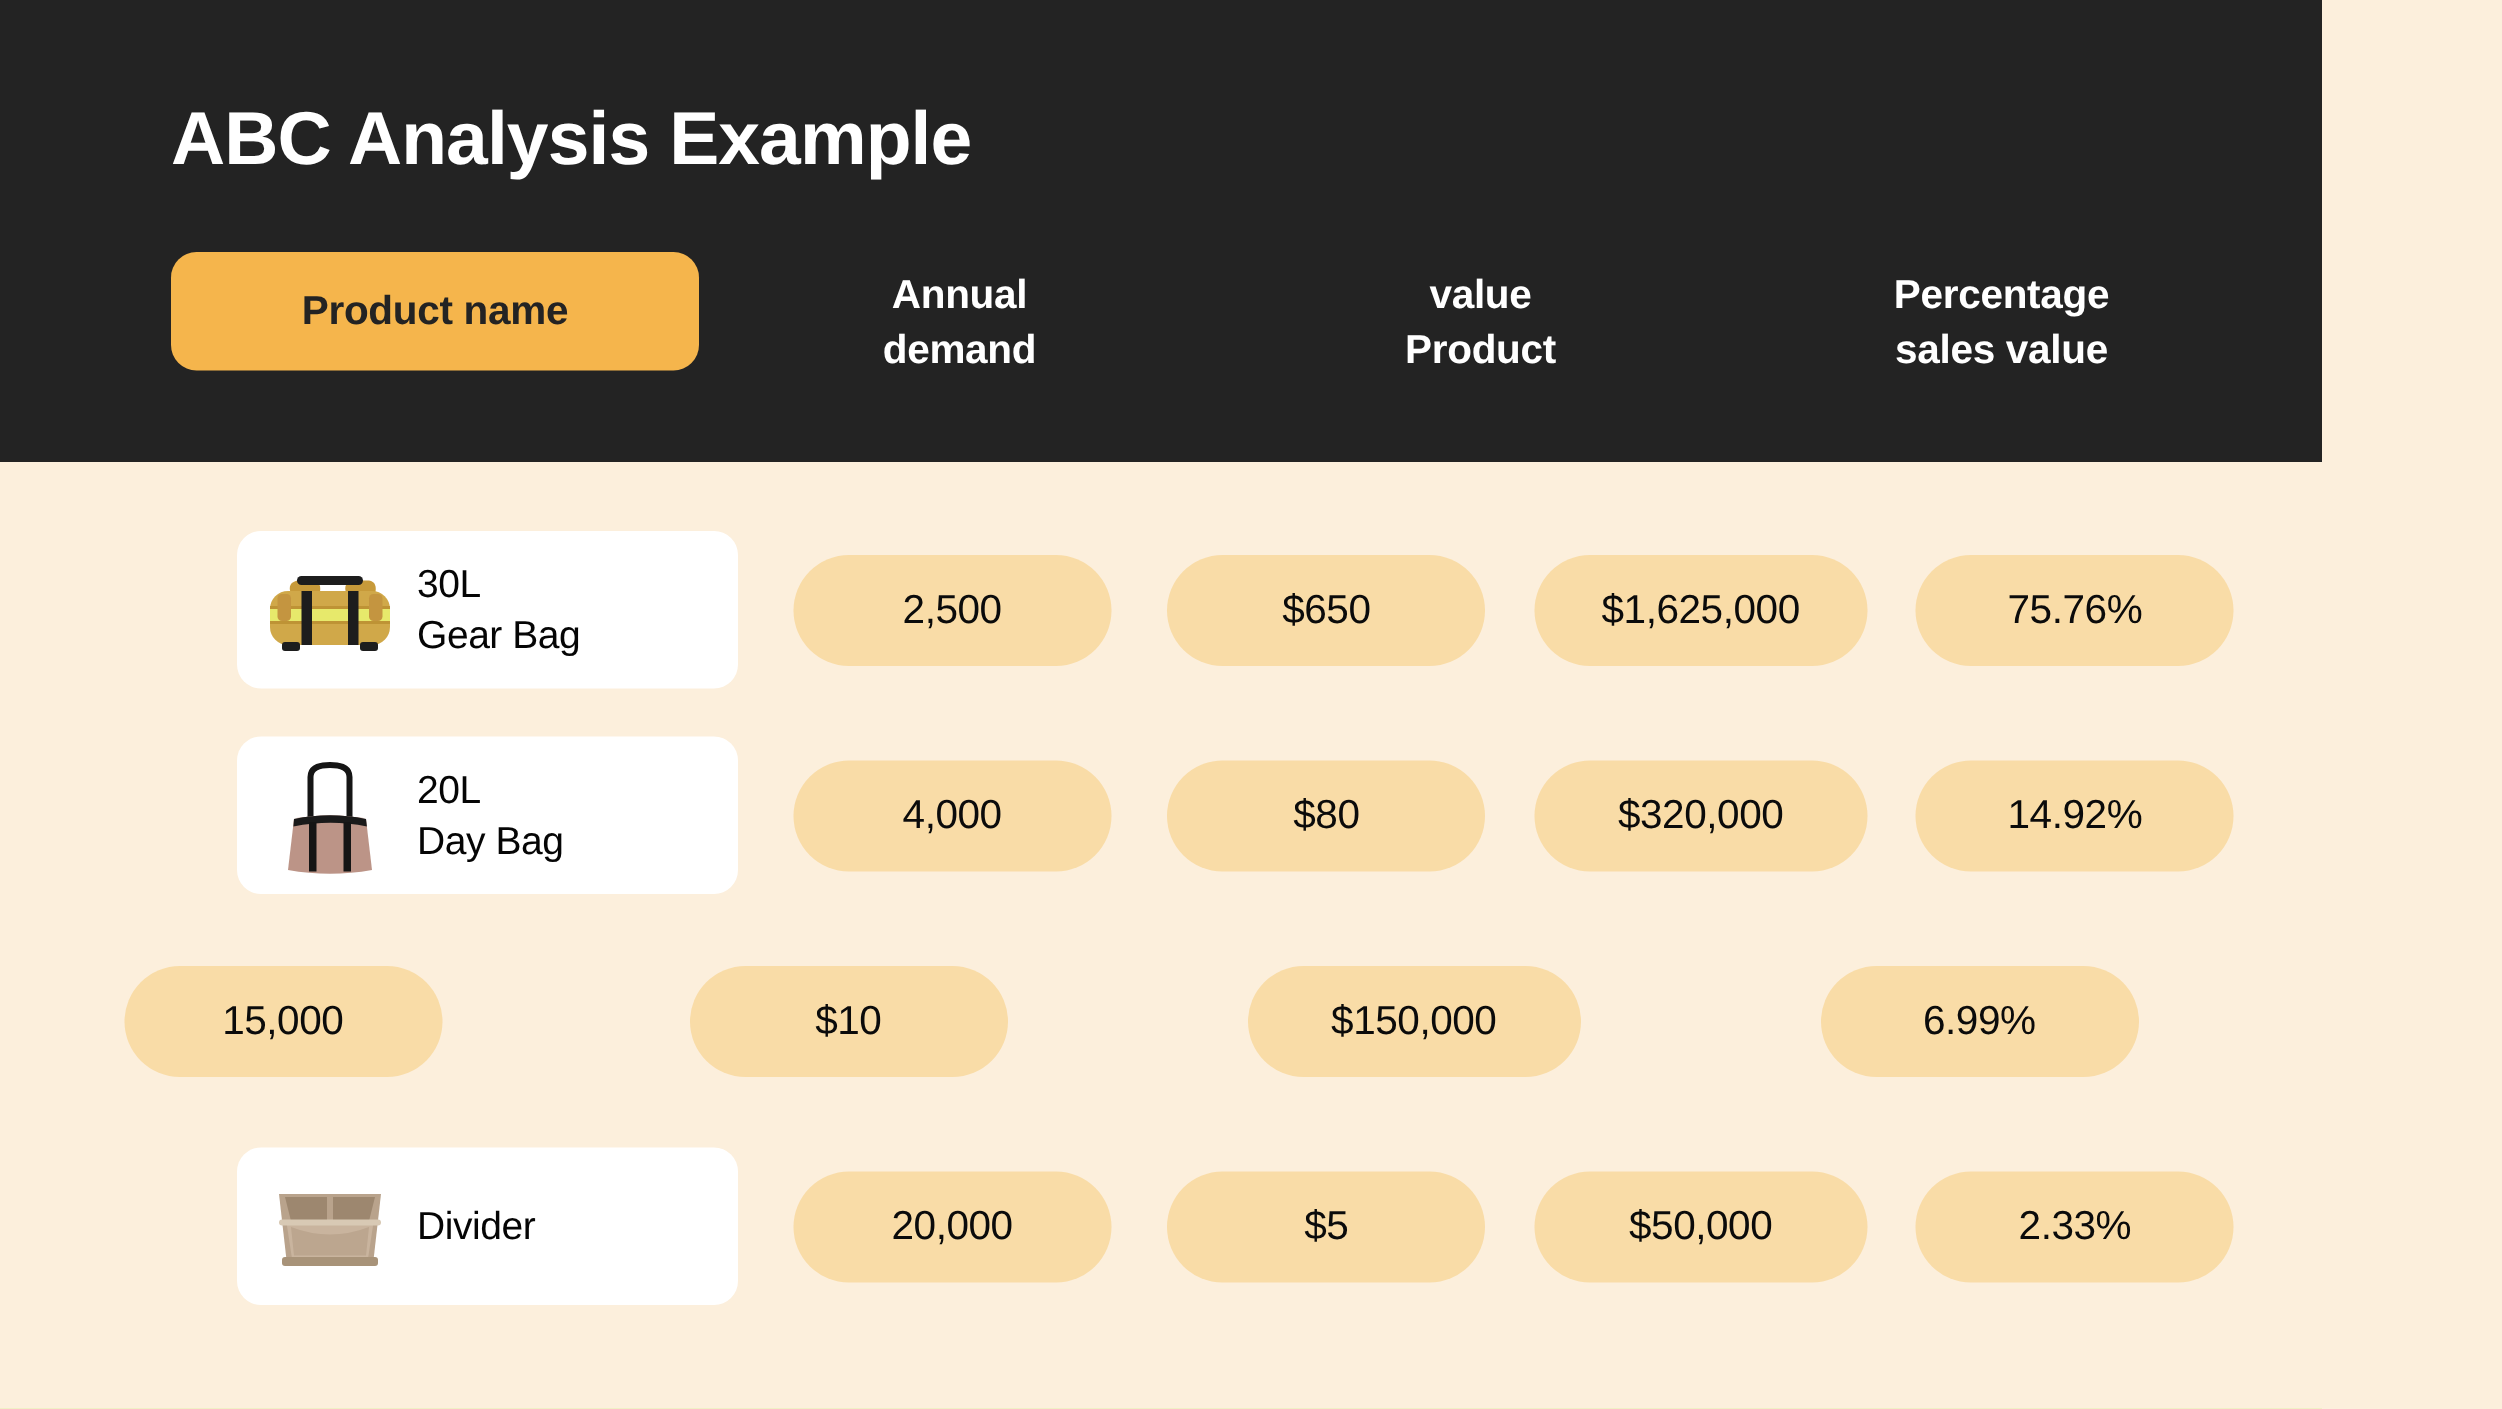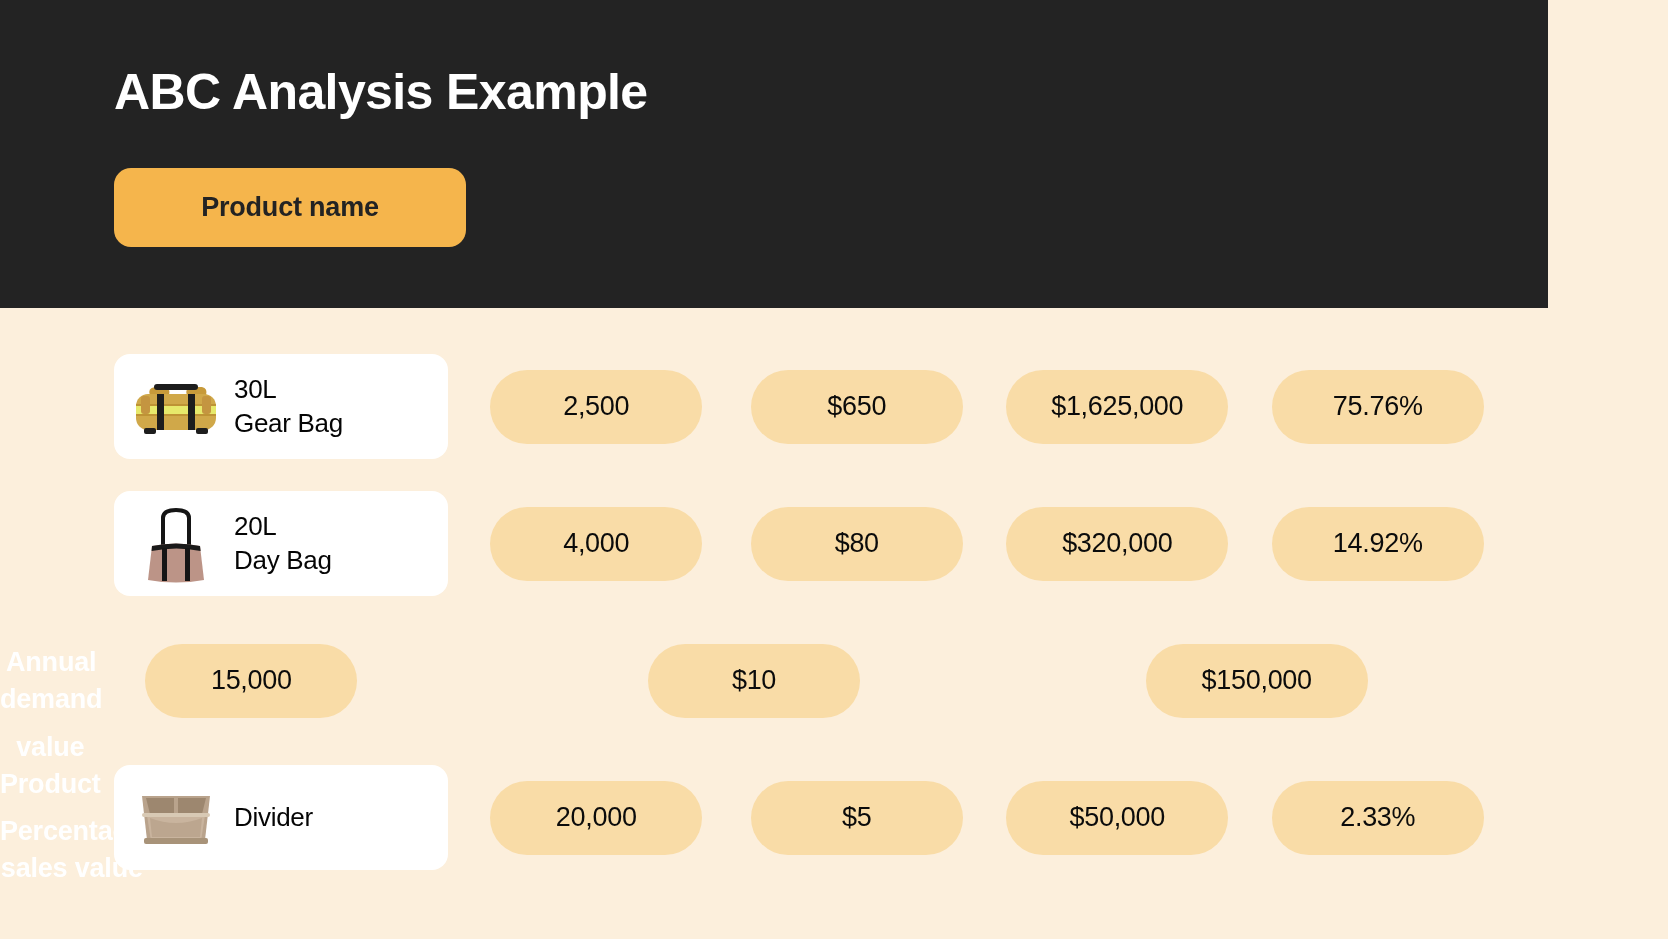--- a/index.html
+++ b/index.html
@@ -47,21 +47,20 @@
   }
 
   .header-cols {
     position: absolute;
     left: 0;
     right: 0;
     top: 168px;
     display: flex;
     align-items: flex-start;
     padding: 0 40px 0 0;
-    flex-direction: column;
   }
 
   .col-product {
     flex: 0 0 466px;
     padding-left: 114px;
   }
 
   .product-name-chip {
     display: inline-flex;
     align-items: center;
@@ -99,20 +98,21 @@
 
   .row {
     display: flex;
     align-items: center;
     height: 137px;
   }
 
   .cell-product {
     flex: 0 0 466px;
     padding-left: 114px;
+    margin-left: 44px;
   }
 
   .product-card {
     display: flex;
     align-items: center;
     width: 334px;
     height: 105px;
     background: #FFFFFF;
     border-radius: 16px;
     padding: 0 14px 0 16px;
@@ -271,20 +271,23 @@
     <div class="row">
       <div class="cell-val">
         <div class="pill">15,000</div>
       </div>
       <div class="cell-val">
         <div class="pill">$10</div>
       </div>
       <div class="cell-val">
         <div class="pill wide">$150,000</div>
       </div>
+      <div class="cell-val">
+        <div class="pill">6.99%</div>
+      </div>
     </div>
 
     <div class="row">
       <div class="cell-product">
         <div class="product-card">
           <div class="thumb">
             <svg width="92" height="60" viewBox="0 0 92 60" aria-hidden="true">
               <path d="M12 8 h68 l-5 44 h-58 z" fill="#B9A38C"></path>
               <path d="M16 10 h60 l-4 16 h-52 z" fill="#9D876F"></path>
               <rect x="44" y="10" width="4" height="17" fill="#B9A38C"></rect>

